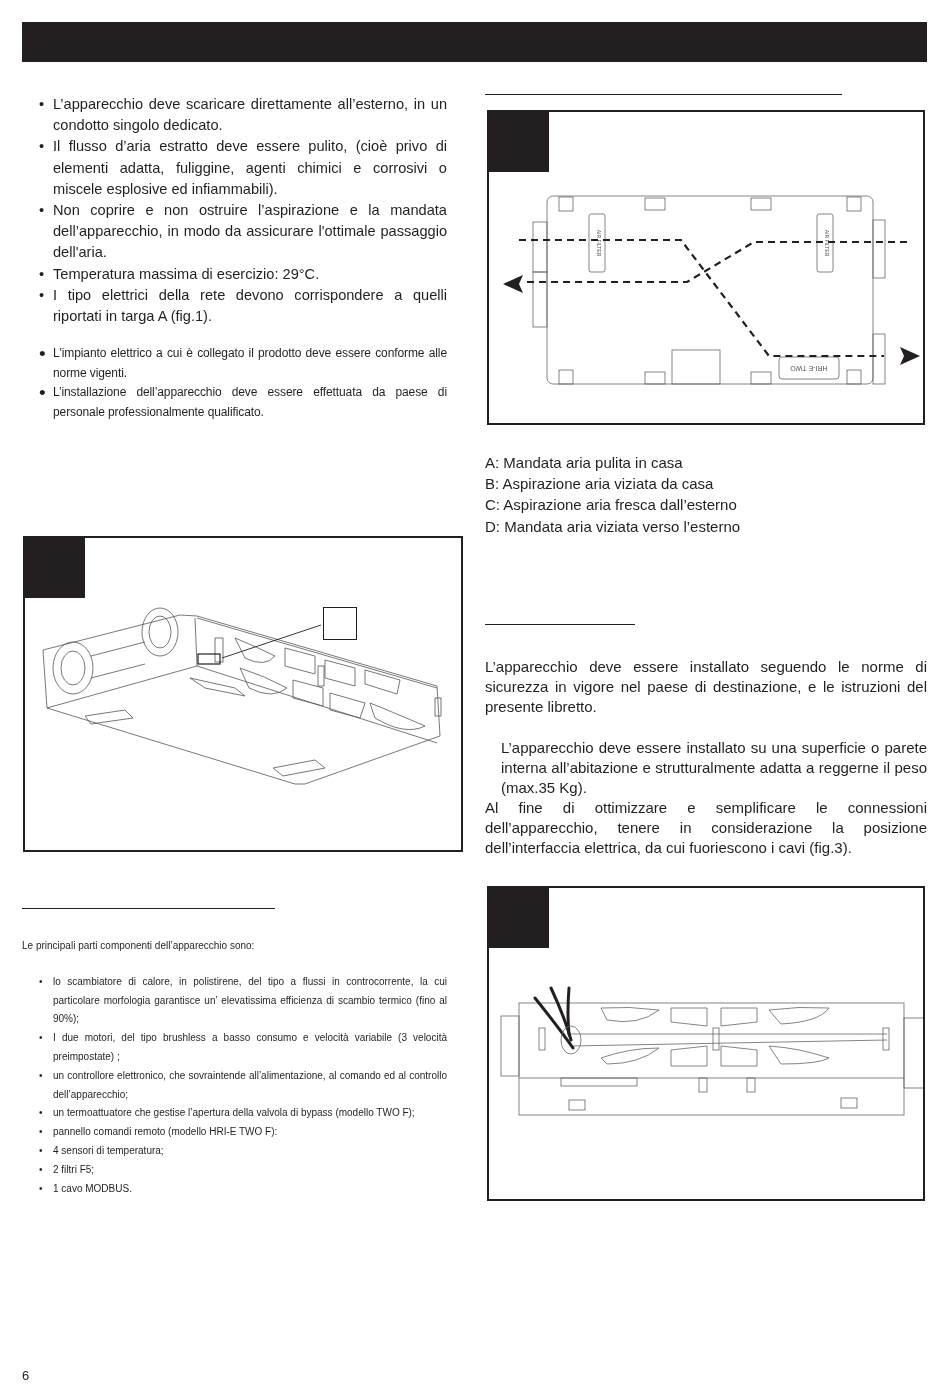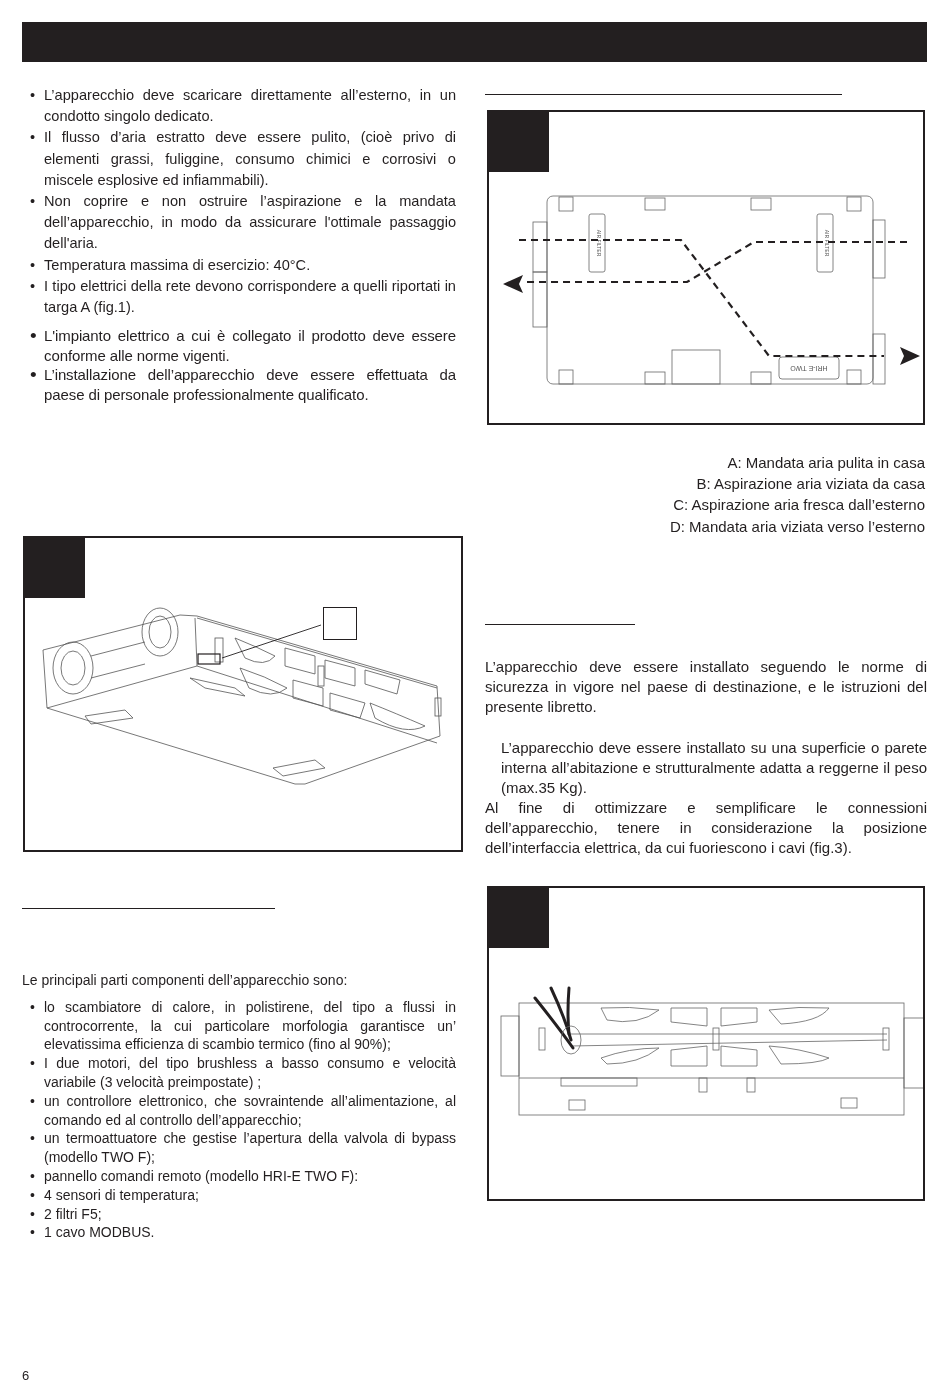--- a/index.html
+++ b/index.html
@@ -1,25 +1,25 @@
 <!DOCTYPE html>
 <html><head>
 <meta charset="utf-8">
 <style>
   html, body { margin: 0; padding: 0; background: #ffffff; }
   body { width: 950px; height: 1387px; position: relative; overflow: hidden;
          font-family: "Liberation Sans", sans-serif; color: #231f20; }
-  .abs { position: absolute; text-align: right; }
+  .abs { position: absolute; }
   .header-bar { left: 22px; top: 22px; width: 905px; height: 40px; background: #231f20; }
 
   .col-text { font-size: 14.6px; line-height: 21.2px; text-align: justify; }
-  ul.bullets { list-style: none; margin: 8px; padding: 0; }
+  ul.bullets { list-style: none; margin: 17px; padding: 0; }
   ul.bullets li { position: relative; padding-left: 14px; text-align: justify; text-align-last: left; }
   ul.bullets li::before { content: "\2022"; position: absolute; left: 0; top: 0; }
-  ul.large li { font-size: 15px; line-height: 19.6px; letter-spacing: -0.1px; }
+  ul.large li { font-size: 12px; line-height: 19.6px; letter-spacing: -0.1px; }
   ul.large li::before { font-size: 19px; }
 
   .rule { height: 0; border-top: 1.6px solid #231f20; }
 
   .figure { border: 2px solid #231f20; background: #fff; box-sizing: border-box; }
   .fig-tab { position: absolute; left: 0; top: 0; width: 60px; height: 60px; background: #231f20; }
 
   .legend { font-size: 15px; line-height: 21.2px; }
   .para { font-size: 15px; line-height: 20px; text-align: justify; text-align-last: left; }
   .para p { margin: 0; }
@@ -30,23 +30,23 @@
 </head>
 <body>
 
 <div class="abs header-bar">
   <span></span>
 </div>
 
 <div class="abs col-text" style="left:22px; top:77px; width:442px;">
   <ul class="bullets">
     <li>L’apparecchio deve scaricare direttamente all’esterno, in un condotto singolo dedicato.</li>
-    <li>Il flusso d’aria estratto deve essere pulito, (cioè privo di elementi grassi, fuliggine, consumo chimici e corrosivi o miscele esplosive ed infiammabili).</li>
+    <li>Il flusso d’aria estratto deve essere pulito, (cioè privo di elementi adatta, fuliggine, agenti chimici e corrosivi o miscele esplosive ed infiammabili).</li>
     <li>Non coprire e non ostruire l’aspirazione e la mandata dell’apparecchio, in modo da assicurare l'ottimale passaggio dell'aria.</li>
-    <li>Temperatura massima di esercizio: 40°C.</li>
+    <li>Temperatura massima di esercizio: 29°C.</li>
     <li>I tipo elettrici della rete devono corrispondere a quelli riportati in targa A (fig.1).</li>
   </ul>
   <ul class="bullets large" style="margin-top:1px;">
     <li>L'impianto elettrico a cui è collegato il prodotto deve essere conforme alle norme vigenti.</li>
     <li>L’installazione dell’apparecchio deve essere effettuata da paese di personale professionalmente qualificato.</li>
   </ul>
 </div>
 
 <div class="abs figure" style="left:23px; top:536px; width:440px; height:316px;">
   <div class="fig-tab"><span></span></div>
@@ -84,21 +84,21 @@
 
     <rect x="173" y="116" width="22" height="10" fill="none" stroke="#231f20" stroke-width="1.2"></rect>
     <line x1="197" y1="120" x2="296" y2="87" stroke="#231f20" stroke-width="0.9"></line>
   </svg>
   <div style="position:absolute; left:298px; top:69px; width:34px; height:33px; border:1.4px solid #231f20; box-sizing:border-box; font-size:14px; text-align:center; line-height:30px;">
     <span></span>
   </div>
 </div>
 
 <div class="abs rule" style="left:22px; top:908px; width:253px;"></div>
-<div class="abs col-text" style="left:22px; top:971px; width:442px; font-size:14px; line-height:18.8px;">
+<div class="abs col-text" style="left:22px; top:937px; width:442px; font-size:10px; line-height:18.8px;">
   <div>Le principali parti componenti dell’apparecchio sono:</div>
   <ul class="bullets">
     <li>lo scambiatore di calore, in polistirene, del tipo a flussi in controcorrente, la cui particolare morfologia garantisce un’ elevatissima efficienza di scambio termico (fino al 90%);</li>
     <li>I due motori, del tipo brushless a basso consumo e velocità variabile (3 velocità preimpostate) ;</li>
     <li>un controllore elettronico, che sovraintende all’alimentazione, al comando ed al controllo dell’apparecchio;</li>
     <li>un termoattuatore che gestise l’apertura della valvola di bypass (modello TWO F);</li>
     <li>pannello comandi remoto (modello HRI-E TWO F):</li>
     <li>4 sensori di temperatura;</li>
     <li>2 filtri F5;</li>
     <li>1 cavo MODBUS.</li>

